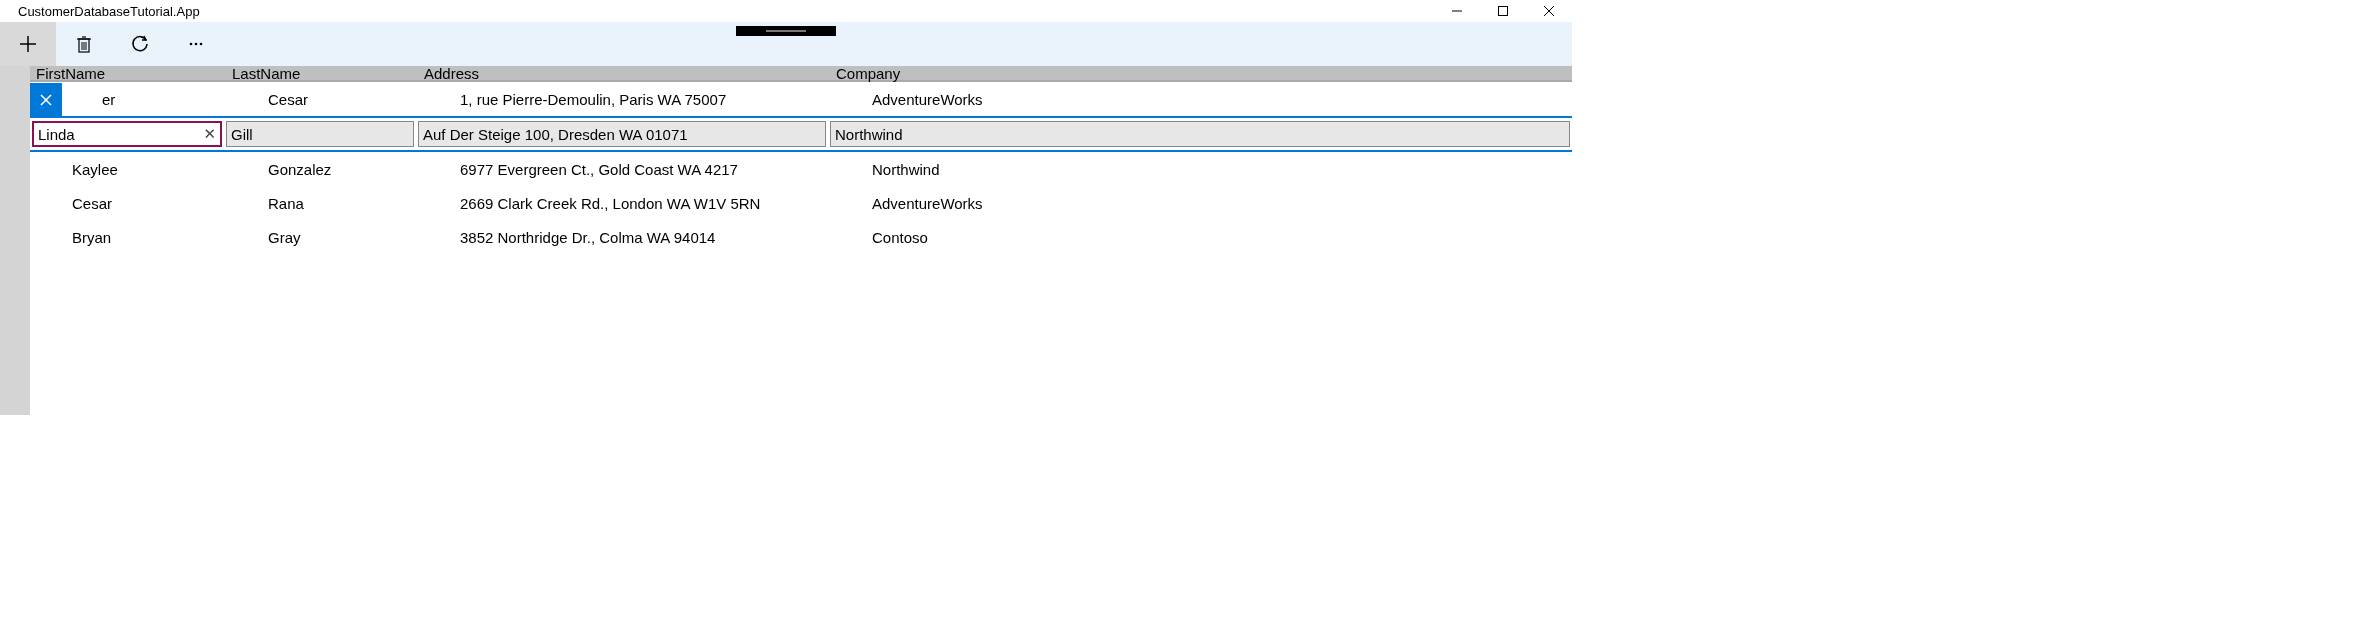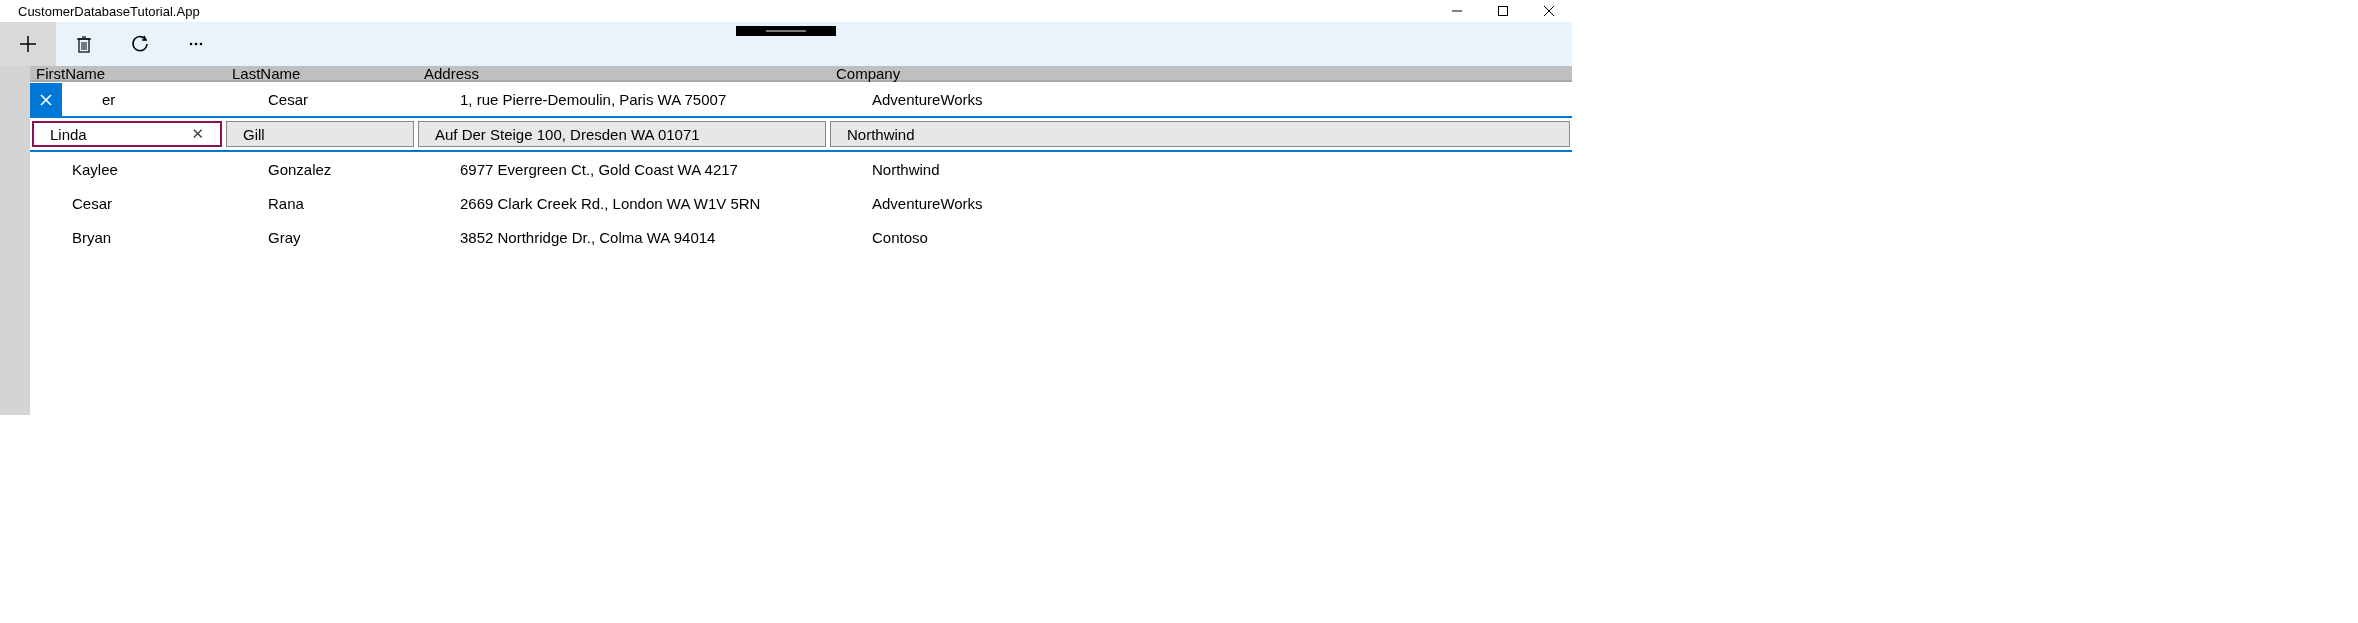--- a/index.html
+++ b/index.html
@@ -130,21 +130,21 @@
       border-bottom: 2px solid #0078d7;
       padding: 0 2px;
       gap: 4px;
     }
     .edit-cell {
       height: 26px;
       border: 1px solid #888;
       background: #e7e7e7;
       display: flex;
       align-items: center;
-      padding: 0 16px;
+      padding: 0 4px;
       font-size: 15px;
     }
     .edit-cell.active {
       background: #fff;
       border: 2px solid #8a1253;
       justify-content: space-between;
     }
     .edit-cell.active .val { flex: 1; }
     .edit-cell .clear-x { color: #444; font-weight: normal; }
     .ec-first { width: 190px; }

